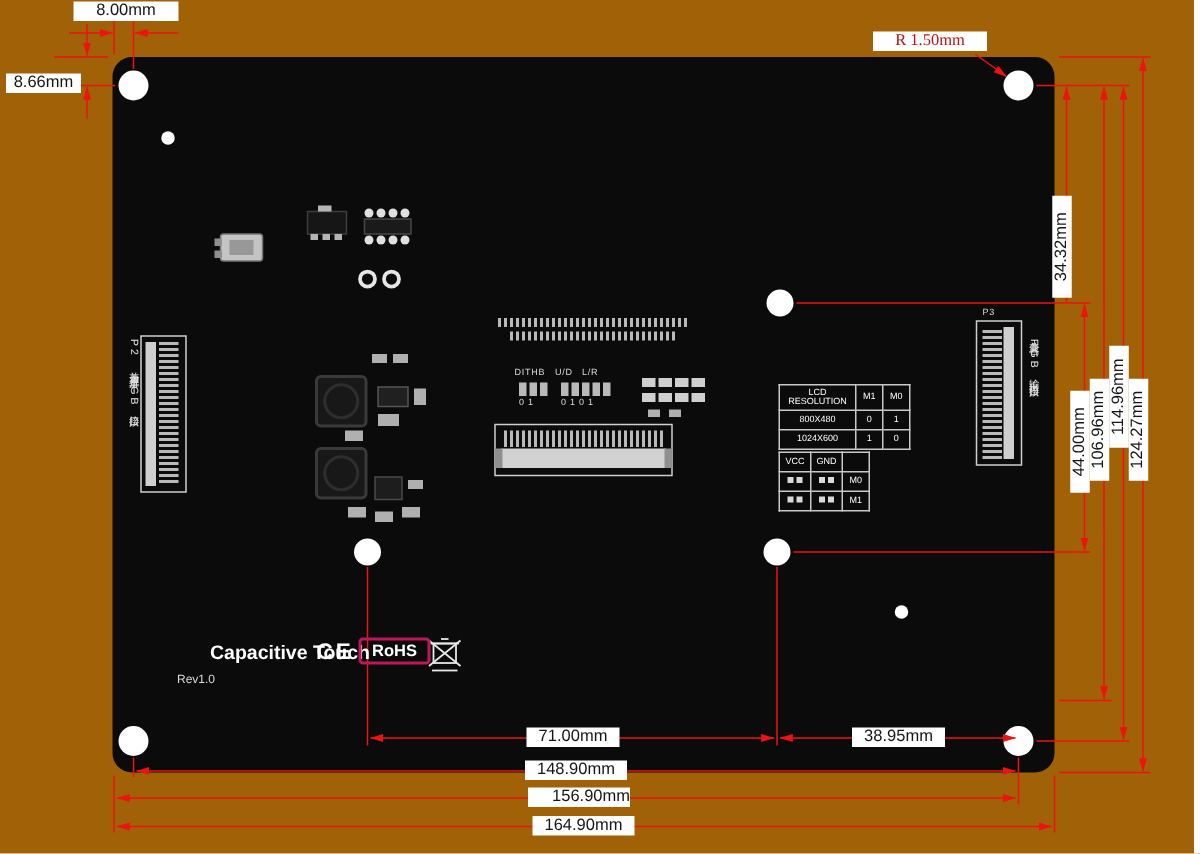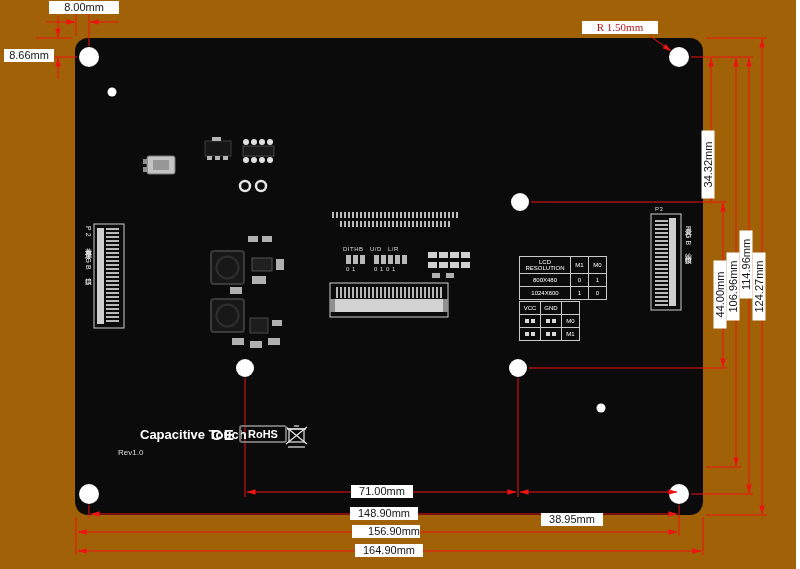--- a/index.html
+++ b/index.html
@@ -10,21 +10,21 @@
   .dim{position:absolute;font-size:11px;line-height:13px;color:#151515;
        background:#ffffff;text-align:center;white-space:nowrap;}
   .dim-v{transform:rotate(-90deg);transform-origin:center center;}
   .dim.red{color:#b51414;}
   
   .btxt{position:absolute;color:#ffffff;white-space:nowrap;}
   .title{font-size:22px;font-weight:bold;letter-spacing:.5px;}
   .subtitle{font-size:13px;font-weight:bold;}
   .rev{font-size:8px;color:#dcdcdc;}
   .ce{font-size:15px;font-weight:bold;letter-spacing:2px;}
-  .rohs{border:2px solid #737373;border-radius:3px;font-size:11px;font-weight:bold;
+  .rohs{border:2px solid #be185d;border-radius:3px;font-size:11px;font-weight:bold;
         padding:1px 7px;}
   .tiny{font-size:6px;color:#dddddd;letter-spacing:.5px;}
   .vlabel{position:absolute;writing-mode:vertical-rl;color:#e8e8e8;font-size:7px;
           letter-spacing:2px;white-space:nowrap;}
   
   .restable,.jtable{position:absolute;border-collapse:collapse;color:#ffffff;
         font-size:6px;line-height:1;font-family:"Liberation Sans",sans-serif;}
   .restable td,.jtable td{border:1px solid #c9c9c9;text-align:center;
         padding:2px 2px;height:8px;}
   .restable td.c1{width:46px;}
@@ -205,21 +205,21 @@
   <div class="dim" style="left:4px;top:49px;width:50px;">8.66mm</div>
   <div class="dim red" style="left:582px;top:21px;width:76px;font-family:Liberation Serif, serif;">R 1.50mm</div>
 
   <div class="dim dim-v" style="left:674px;top:158px;width:68px;">34.32mm</div>
   <div class="dim dim-v" style="left:686px;top:288px;width:68px;">44.00mm</div>
   <div class="dim dim-v" style="left:699px;top:280px;width:68px;">106.96mm</div>
   <div class="dim dim-v" style="left:712px;top:258px;width:68px;">114.96mm</div>
   <div class="dim dim-v" style="left:725px;top:280px;width:68px;">124.27mm</div>
 
   <div class="dim" style="left:351px;top:485px;width:62px;">71.00mm</div>
-  <div class="dim" style="left:541px;top:485px;width:62px;margin-top:28px;">38.95mm</div>
+  <div class="dim" style="left:568px;top:485px;width:62px;">38.95mm</div>
   <div class="dim" style="left:350px;top:507px;width:68px;">148.90mm</div>
   <div class="dim" style="left:352px;top:525px;width:68px;text-align:right;">156.90mm</div>
   <div class="dim" style="left:355px;top:544px;width:68px;">164.90mm</div>
 
   <div class="btxt subtitle" style="left:117px;top:427px;margin-left:23px;">Capacitive Touch</div>
   <div class="btxt rev" style="left:118px;top:448px;">Rev1.0</div>
   <div class="btxt ce" style="left:211px;top:426px;">CE</div>
   <div class="btxt rohs" style="left:239px;top:425px;">RoHS</div>
 
   <div class="btxt tiny" style="left:343px;top:246px;">DITHB</div>

